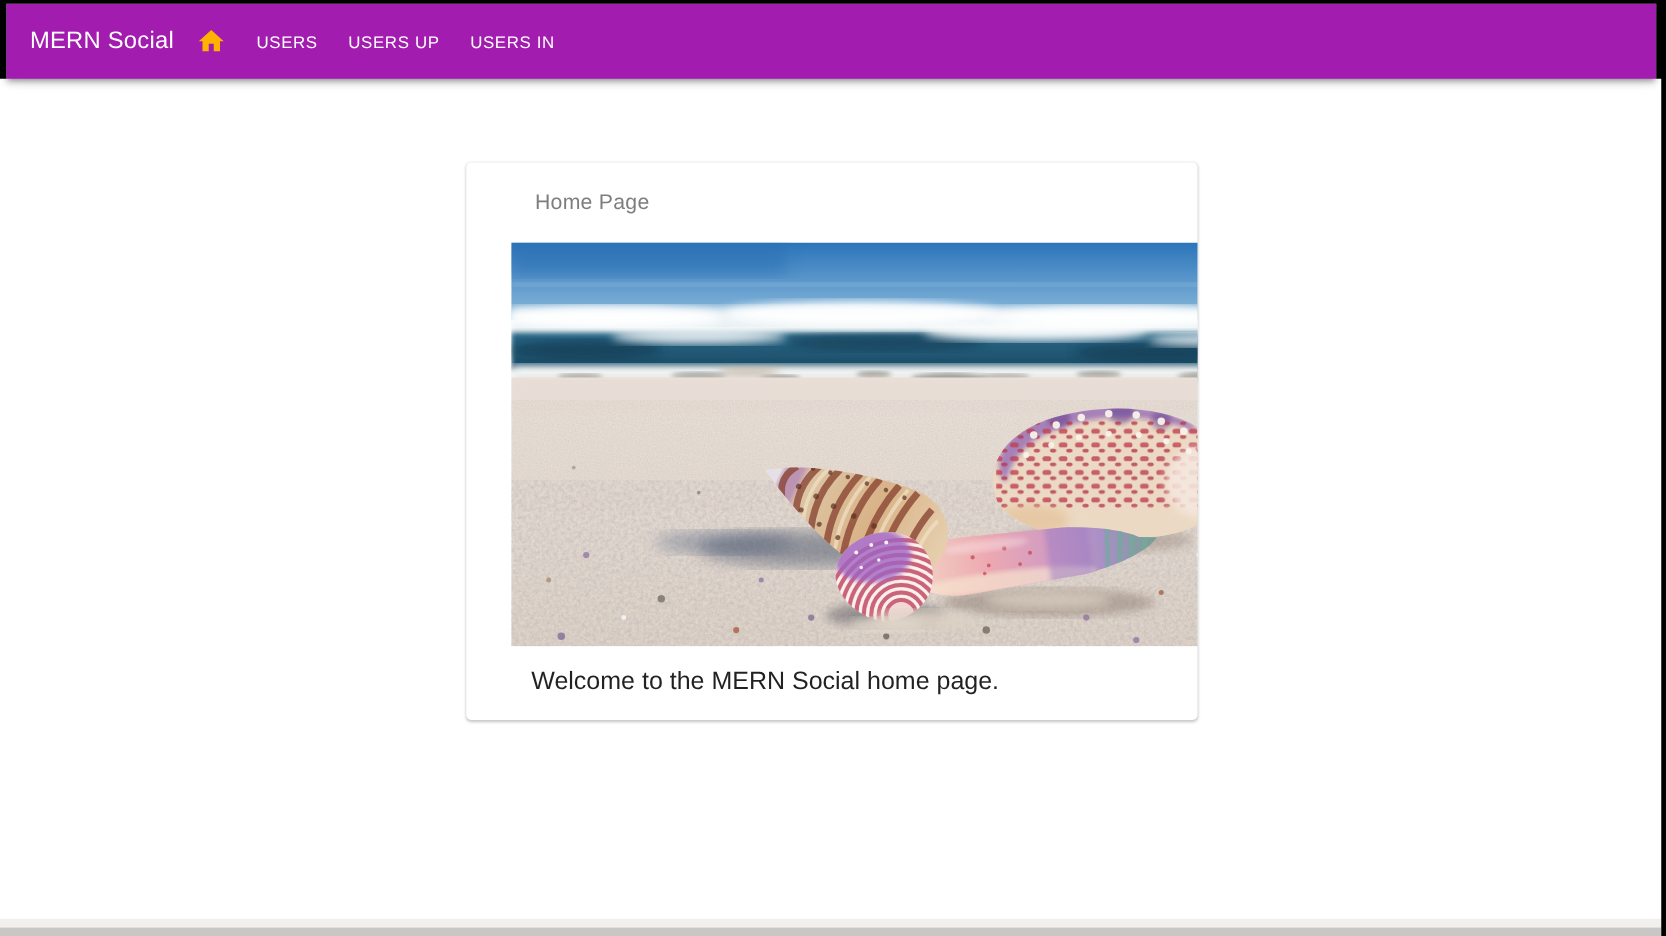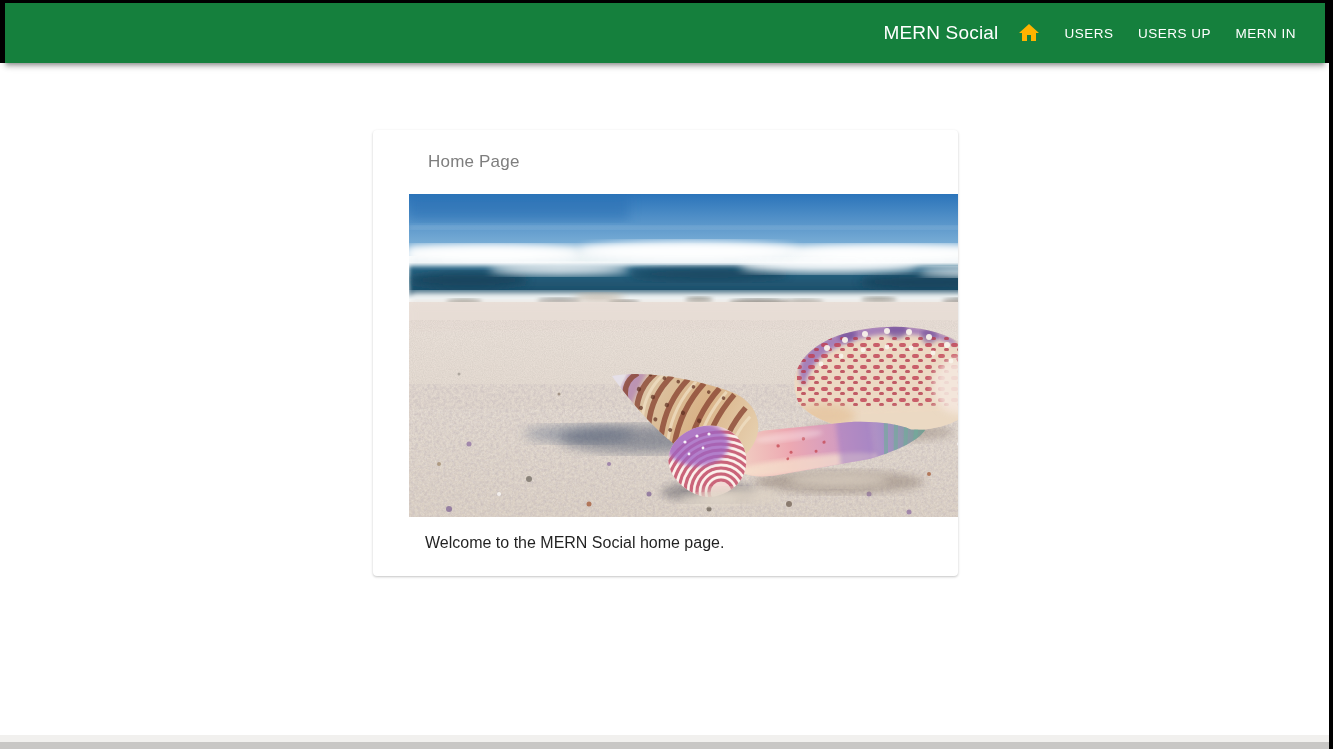--- a/index.html
+++ b/index.html
@@ -8,38 +8,38 @@
 
   
   .frame { position:absolute; background:#000; z-index:50; }
   .frame-top    { left:0; top:0; width:1333px; height:3px; }
   .frame-left   { left:0; top:0; width:5px; height:63px; }
   .frame-right  { right:0; top:0; width:4px; height:749px; }
   .frame-right-top { right:0; top:0; width:8px; height:63px; }
 
   
   .appbar { position:absolute; left:5px; top:3px; right:8px; height:60px;
-            background:#15803d; display:flex; align-items:center; padding:0 19px;
+            background:#a21caf; display:flex; align-items:center; padding:0 19px;
             box-shadow:0 2px 4px -1px rgba(0,0,0,.3), 0 4px 5px 0 rgba(0,0,0,.16), 0 1px 10px 0 rgba(0,0,0,.12);
-            z-index:10;justify-content:flex-end; }
+            z-index:10; }
   .brand { color:#ffffff; font-size:19px; font-weight:500; letter-spacing:.2px; white-space:nowrap; }
   .icon-btn { background:none; border:none; margin-left:14px; margin-right:10px; padding:4px;
               cursor:pointer; display:flex; align-items:center; }
   .nav-btn { background:none; border:none; color:#ffffff; font-family:"Liberation Sans",sans-serif;
              font-size:13.5px; font-weight:400; letter-spacing:.5px; padding:8px; margin:0 2px;
              cursor:pointer; white-space:nowrap; }
 
   
   .card { position:absolute; left:373px; top:130px; width:585px; background:#fff;
           border-radius:4px; overflow:hidden;
           box-shadow:0 1px 3px rgba(0,0,0,.14), 0 1px 2px rgba(0,0,0,.10);padding-left:36px; }
   .card-title { height:64px; padding:22px 20px 0 19px; font-size:17px; color:#7e7e7e;
                 letter-spacing:.2px; }
   .card-media { display:block; width:585px; height:323px; }
-  .card-caption { height:59px; padding:17px 16px 0 16px; font-size:16px; color:rgba(0,0,0,.87); }
+  .card-caption { height:59px; padding:17px 16px 0 16px; font-size:20px; color:rgba(0,0,0,.87); }
 
   
   .hscroll-track { position:absolute; left:0; bottom:7px; width:1329px; height:7px; background:#f1f0ee; z-index:40; }
   .bottom-bar    { position:absolute; left:0; bottom:0;  width:1329px; height:7px; background:#c8c7c5; z-index:40; }
 </style>
 </head>
 <body>
 
 <div class="frame frame-top"></div>
 <div class="frame frame-left"></div>
@@ -49,21 +49,21 @@
 <header class="appbar">
   <span class="brand">MERN Social</span>
   <button class="icon-btn">
     <svg width="24" height="24" viewBox="0 0 24 24">
       <path d="M10 20v-6h4v6h5v-8h3L12 3 2 12h3v8z" fill="#ffb300"></path>
     </svg>
   </button>
   <nav>
     <button class="nav-btn">USERS</button>
     <button class="nav-btn">USERS UP</button>
-    <button class="nav-btn">MERN IN</button>
+    <button class="nav-btn">USERS IN</button>
   </nav>
 </header>
 
 <main>
   <section class="card">
     <div class="card-title">Home Page</div>
 
     <svg class="card-media" viewBox="0 0 585 323" preserveAspectRatio="none">
       <defs>
         <linearGradient id="skyGrad" x1="0" y1="0" x2="0" y2="1">

